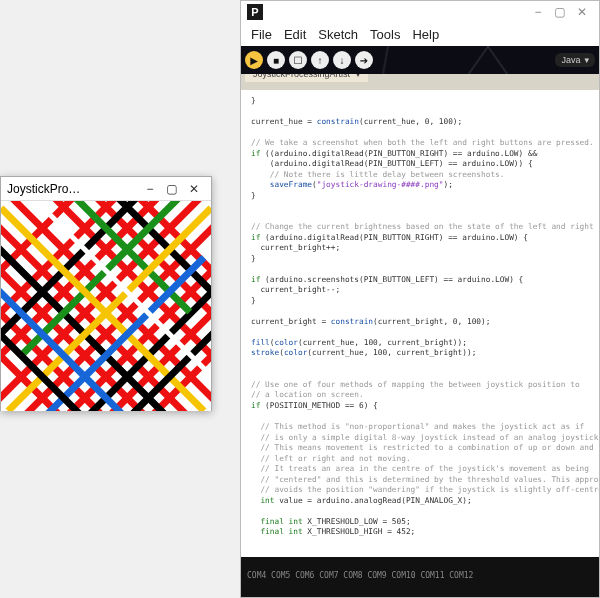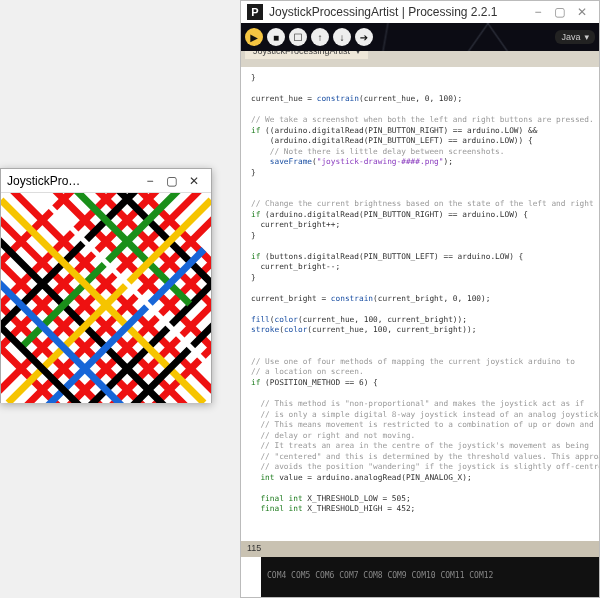--- a/index.html
+++ b/index.html
@@ -7,21 +7,21 @@
     font-family: Arial, sans-serif;
     font-size: 11px;
     background: #f0f0f0;
     width: 600px; height: 598px;
     overflow: hidden;
     position: relative;
   }
   
   .sketch-window {
     position: absolute;
-    left: 0; top: 168px;
+    left: 0; top: 176px;
     width: 212px; height: 235px;
     background: #fff;
     box-shadow: 0 2px 8px rgba(0,0,0,0.3);
     border: 1px solid #aaa;
   }
   .sketch-titlebar {
     height: 24px;
     display: flex;
     align-items: center;
     padding: 0 6px;
@@ -149,21 +149,20 @@
     font-size: 9px;
     padding: 2px 6px;
   }
   .console {
     height: 40px;
     background: #111;
     color: #888;
     font-family: monospace;
     font-size: 8px;
     padding: 14px 6px 0 6px;
-    margin-left: 20px;
   }
 </style>
 </head>
 <body>
 
 <div class="sketch-window">
   <div class="sketch-titlebar">
     <span class="sketch-title">JoystickPro…</span>
     <span class="spacer"></span>
     <span class="win-btn">−</span>
@@ -185,25 +184,31 @@
           <path d="M-140 -25 H 140" stroke="#fff" stroke-width="5"></path>
         </g>
       </g>
     </svg>
   </div>
 </div>
 
 <div class="ide-window">
   <div class="ide-titlebar">
     <span class="ide-icon">P</span>
-    <span>JoystickProcessingArtist | Processing 2.2.1</span>
     <span class="spacer"></span>
     <span class="win-btn">−</span>
     <span class="win-btn">▢</span>
     <span class="win-btn">✕</span>
+  </div>
+  <div class="menubar">
+    <span>File</span>
+    <span>Edit</span>
+    <span>Sketch</span>
+    <span>Tools</span>
+    <span>Help</span>
   </div>
   <div class="toolbar">
     <span class="tool-btn run">▶</span>
     <span class="tool-btn">■</span>
     <span class="tool-btn">☐</span>
     <span class="tool-btn">↑</span>
     <span class="tool-btn">↓</span>
     <span class="tool-btn">➔</span>
     <span class="tool-dropdown">
       <span>Java</span>
@@ -226,54 +231,51 @@
 <span class="cmt">    // Note there is little delay between screenshots.</span>
 <span>    </span><span class="fn">saveFrame</span><span>(</span><span class="str">"joystick-drawing-####.png"</span><span>);</span>
 <span>}</span>
 <span></span>
 <span></span>
 <span class="cmt">// Change the current brightness based on the state of the left and right buttons</span>
 <span class="kw">if</span><span> (arduino.digitalRead(PIN_BUTTON_RIGHT) == arduino.LOW) {</span>
 <span>  current_bright++;</span>
 <span>}</span>
 <span></span>
-<span class="kw">if</span><span> (buttons.digitalRead(PIN_BUTTON_LEFT) == arduino.LOW) {</span>
+<span class="kw">if</span><span> (arduino.screenshots(PIN_BUTTON_LEFT) == arduino.LOW) {</span>
 <span>  current_bright--;</span>
 <span>}</span>
 <span></span>
 <span>current_bright = </span><span class="fn">constrain</span><span>(current_bright, 0, 100);</span>
 <span></span>
 <span class="fn">fill</span><span>(</span><span class="fn">color</span><span>(current_hue, 100, current_bright));</span>
 <span class="fn">stroke</span><span>(</span><span class="fn">color</span><span>(current_hue, 100, current_bright));</span>
 <span></span>
 <span></span>
-<span class="cmt">// Use one of four methods of mapping the current joystick arduino to</span>
+<span class="cmt">// Use one of four methods of mapping the between joystick position to</span>
 <span class="cmt">// a location on screen.</span>
 <span class="kw">if</span><span> (POSITION_METHOD == 6) {</span>
 <span></span>
 <span class="cmt">  // This method is "non-proportional" and makes the joystick act as if</span>
 <span class="cmt">  // is only a simple digital 8-way joystick instead of an analog joystick.</span>
 <span class="cmt">  // This means movement is restricted to a combination of up or down and</span>
-<span class="cmt">  // delay or right and not moving.</span>
+<span class="cmt">  // left or right and not moving.</span>
 <span class="cmt">  // It treats an area in the centre of the joystick's movement as being</span>
 <span class="cmt">  // "centered" and this is determined by the threshold values. This approach</span>
 <span class="cmt">  // avoids the position "wandering" if the joystick is slightly off-centre.</span>
 <span>  </span><span class="kw">int</span><span> value = arduino.analogRead(PIN_ANALOG_X);</span>
 <span></span>
 <span>  </span><span class="kw">final int</span><span> X_THRESHOLD_LOW = 505;</span>
 <span>  </span><span class="kw">final int</span><span> X_THRESHOLD_HIGH = 452;</span>
 <span></span>
 
 
 <span></span>
 
 
 
 
 
 </div>
-  <div class="statusbar">
-    <span>115</span>
-  </div>
   <div class="console">
     <span>COM4 COM5 COM6 COM7 COM8 COM9 COM10 COM11 COM12</span>
   </div>
 </div>
 
 </body></html>

